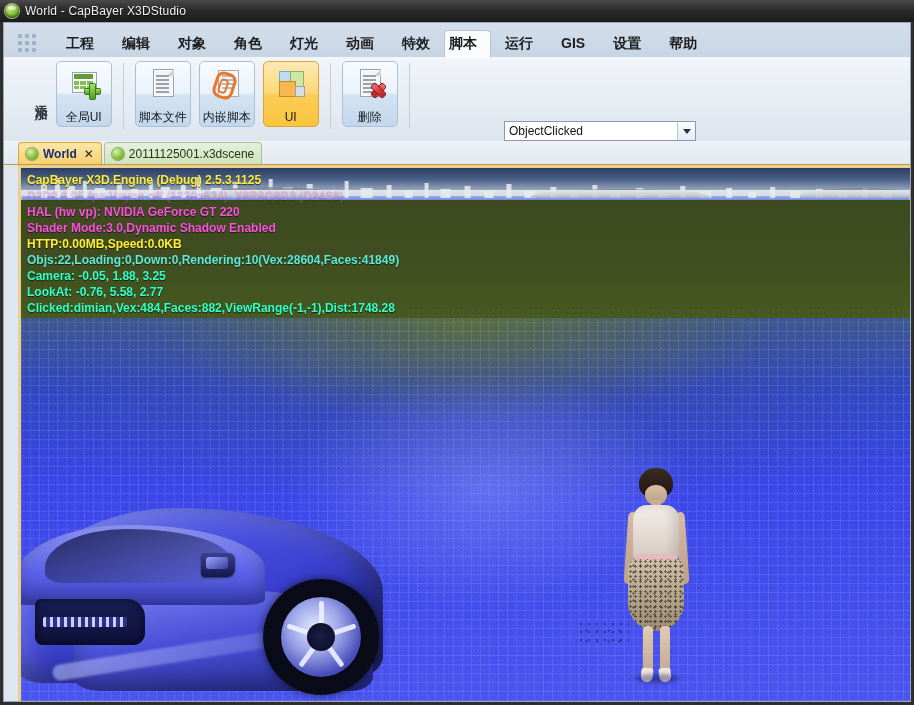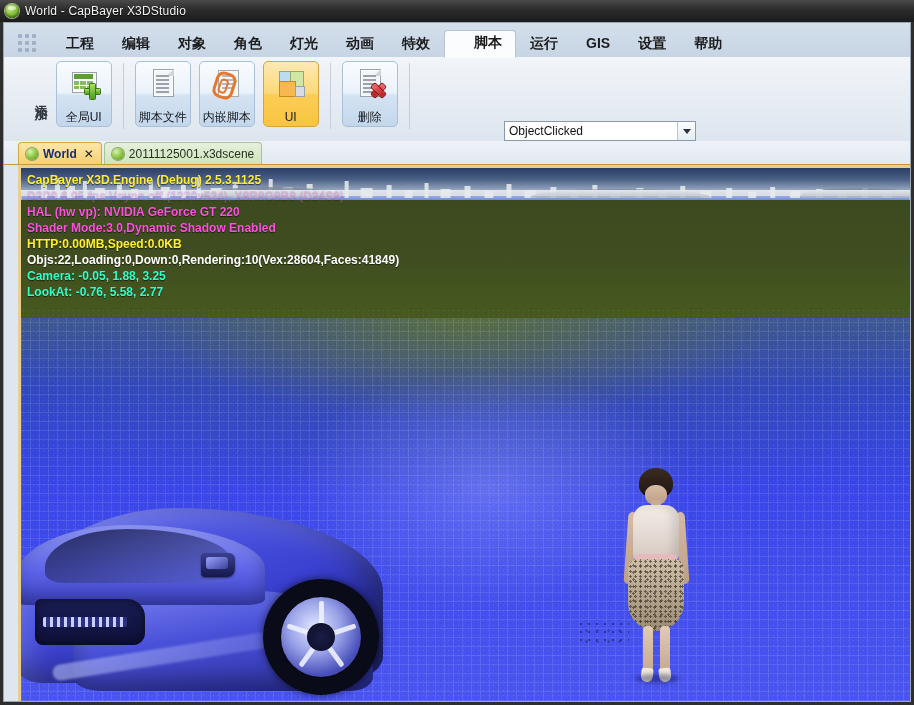--- a/index.html
+++ b/index.html
@@ -48,21 +48,21 @@
     width:22px;height:18px;margin:0 12px 5px 14px;display:grid;
     grid-template-columns:repeat(3,4px);grid-template-rows:repeat(3,4px);gap:3px;flex:0 0 auto;
   }
   .app-grid i{display:block;width:4px;height:4px;background:#9fb0c4;border-radius:1px;}
   .menu-item{
     font-size:14px;font-weight:bold;color:#1d1d1d;padding:6px 14px 7px 14px;
     line-height:1;cursor:default;white-space:nowrap;
   }
   .menu-item.active{
     background:#fafcfe;border:1px solid #b6c4d4;border-bottom:1px solid #fafcfe;
-    border-radius:4px 4px 0 0;padding:5px 13px 7px 29px;margin-bottom:-1px;position:relative;z-index:3;font-family:Liberation Serif, serif;
+    border-radius:4px 4px 0 0;padding:5px 13px 7px 4px;margin-bottom:-1px;position:relative;z-index:3;
   }
 
   
   .ribbon{
     position:absolute;left:0;top:34px;width:100%;height:84px;
     background:linear-gradient(180deg,#f2f5f9 0%,#e6ecf3 55%,#dde5ee 100%);
     border-bottom:1px solid #b9c5d3;
   }
   .ribbon-inner{position:absolute;left:26px;top:4px;height:76px;display:flex;align-items:flex-start;}
   .grp{display:flex;align-items:stretch;height:72px;}
@@ -579,23 +579,24 @@
         <div class="grid-tex"></div>
         <div class="glow"></div>
         <div class="noise"></div>
 
         <div class="hud">
           <div style="color:#ffee33">CapBayer X3D.Engine (Debug) 2.5.3.1125</div>
           <div style="color:#e060d8;opacity:.30">D3D9 6.95 fps Vsync off (1230x524), X8R8G8B8 (D24S8)</div>
           <div style="color:#ff4fe0">HAL (hw vp): NVIDIA GeForce GT 220</div>
           <div style="color:#ff4fe0">Shader Mode:3.0,Dynamic Shadow Enabled</div>
           <div style="color:#ffee33">HTTP:0.00MB,Speed:0.0KB</div>
-          <div style="color:#ffffff">Objs:22,Loading:0,Down:0,Rendering:10(Vex:28604,Faces:41849)</div>
+          <div style="color:#5eead4">Objs:22,Loading:0,Down:0,Rendering:10(Vex:28604,Faces:41849)</div>
           <div style="color:#33ffc9">Camera: -0.05, 1.88, 3.25</div>
           <div style="color:#33ffc9">LookAt: -0.76, 5.58, 2.77</div>
+          <div style="color:#33ffc9">Clicked:dimian,Vex:484,Faces:882,ViewRange(-1,-1),Dist:1748.28</div>
         </div>
 
         <div class="car">
           <div class="body"></div>
           <div class="sidepanel"></div>
           <div class="hood"></div>
           <div class="wind"></div>
           <div class="crease"></div>
           <div class="grille">
               <i></i>

